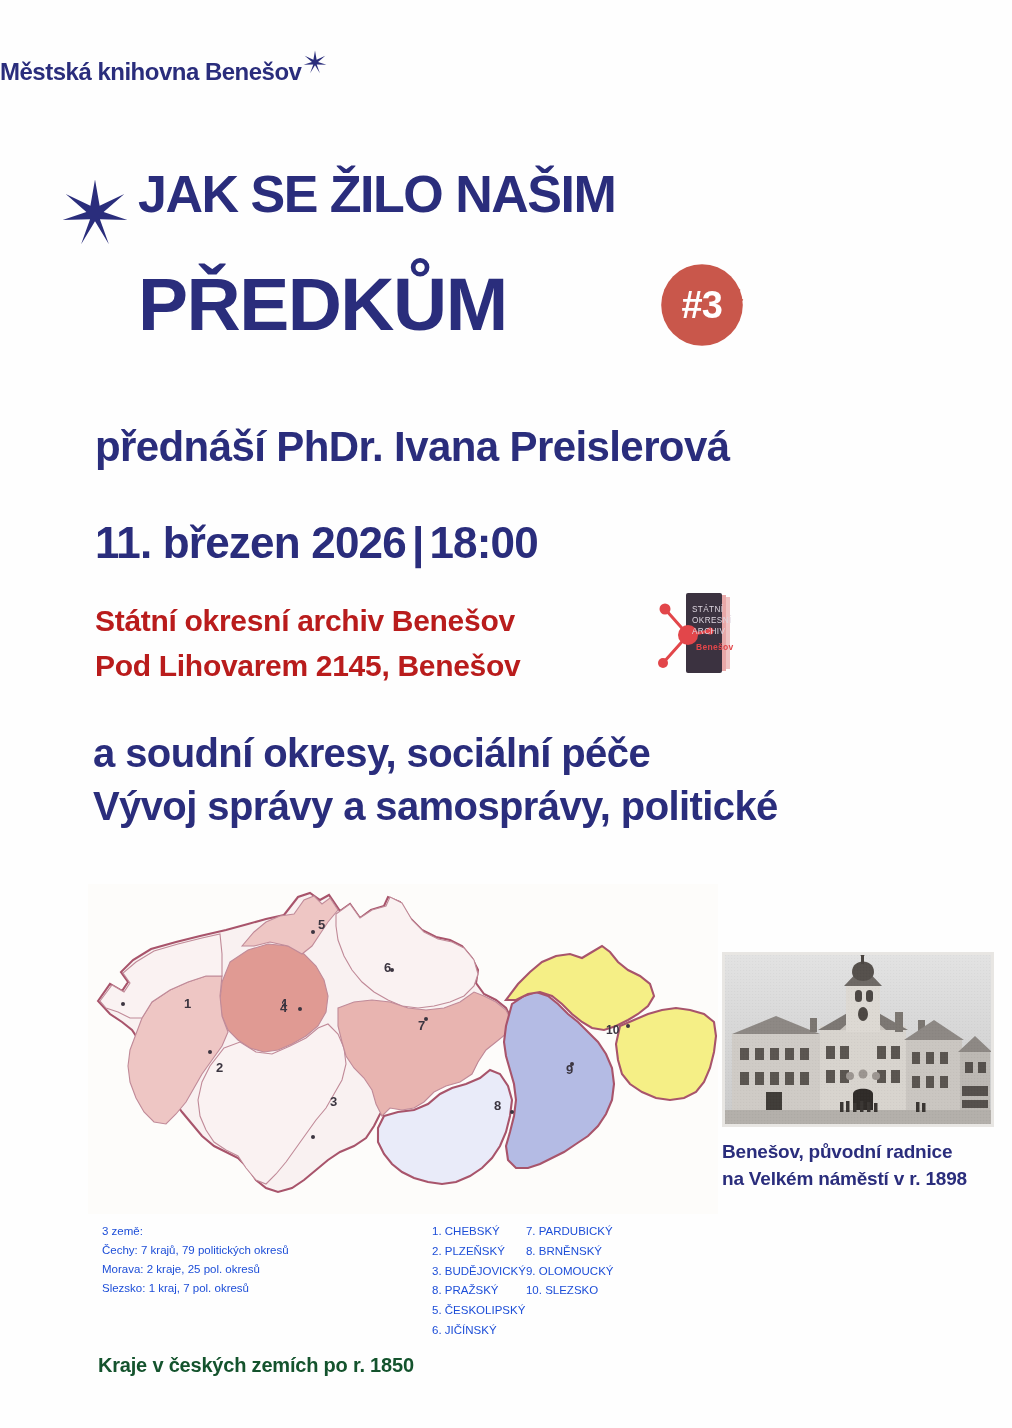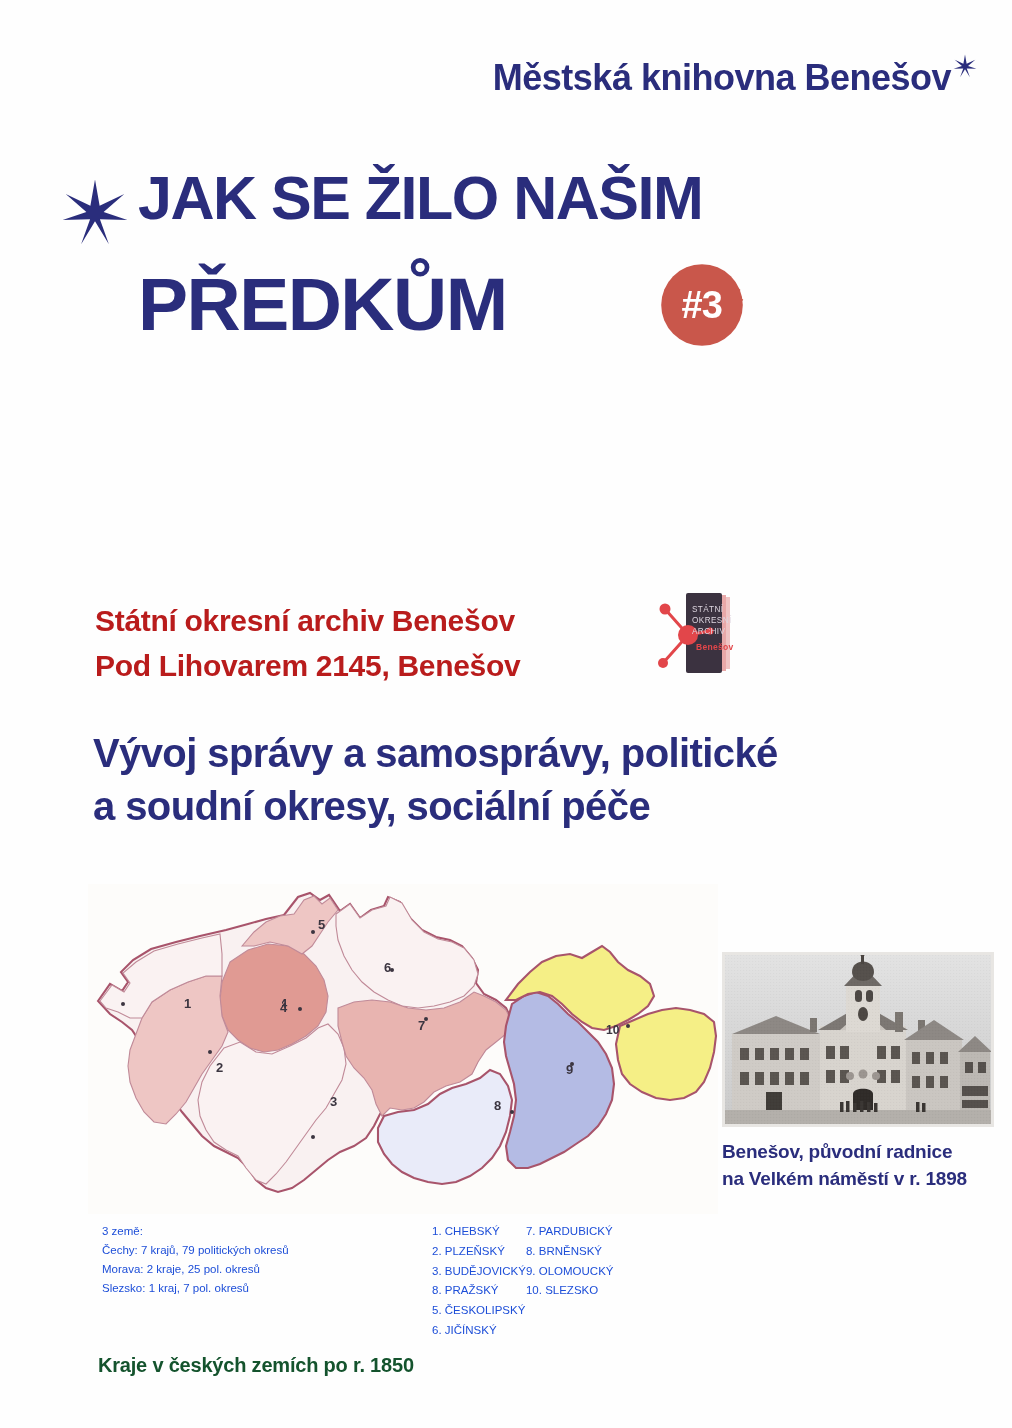--- a/index.html
+++ b/index.html
@@ -18,22 +18,22 @@
     background: #fefefe;
     overflow: hidden;
     color: #2a2d7c;
   }
 
   
   .org-line {
     position: absolute;
     left: 0; right: 34px;
     top: 60px;
-    text-align: right;
-    font-size: 36px;
+    text-align: left;
+    font-size: 24px;
     font-weight: 700;
     letter-spacing: -0.5px;
     line-height: 1;
     white-space: nowrap;
   }
   .org-line .org-text { vertical-align: baseline; }
   .star-sm {
     display: inline-block;
     width: 26px; height: 26px;
     vertical-align: top;
@@ -54,21 +54,21 @@
     align-items: flex-start;
     line-height: 0.92;
   }
   .star-lg {
     width: 74px; height: 74px;
     flex: 0 0 74px;
     margin-top: 8px;
     margin-right: 6px;
   }
   .title-main {
-    font-size: 61px;
+    font-size: 52px;
     font-weight: 700;
     letter-spacing: -1.5px;
     line-height: 0.95;
     color: #2a2d7c;
     white-space: nowrap;
   }
   .title-line2-wrap {
     display: flex;
     align-items: center;
     margin-left: 80px;
@@ -261,21 +261,25 @@
       <span class="badge">
         <svg viewBox="0 0 100 100">
           <path fill="#c9574b" d="M50 2 L55.5 6.2 L61.8 3.5 L65.7 9 L72.5 7.9 L74.6 14.4 L81.5 15.3 L81.4 22.2 L87.7 25 L85.2 31.4 L90.5 35.8 L86 41 L89.3 47.1 L83.2 50.3 L84.4 57.1 L77.7 58.7 L76.4 65.4 L69.6 65.1 L65.9 70.9 L59.7 68.7 L54.2 72.8 L49.4 68.1 L43.3 70.6 L39.9 64.7 L33.1 65.3 L31.6 58.6 L24.9 57.3 L25.8 50.5 L19.6 47.5 L22.7 41.4 L18 36.4 L23.1 31.9 L20.4 25.6 L26.6 22.6 L26.3 15.7 L33.2 14.6 L35.1 8.1 L41.9 9 L45.7 3.4 L50 2 Z" transform="translate(0,12) scale(1,0.92)"></path>
           <circle cx="50" cy="50" r="40" fill="#c9574b"></circle>
         </svg>
         <span class="badge-label">#3</span>
       </span>
     </div>
   </div>
 
-
+  <div class="speaker">přednáší PhDr. Ivana Preislerová</div>
+
+  <div class="datetime">
+    <span>11. březen  2026</span><span class="sep">|</span><span>18:00</span>
+  </div>
 
   <div class="venue">
     <div>Státní okresní archiv Benešov</div>
     <div>Pod Lihovarem 2145, Benešov</div>
   </div>
 
   <div class="archive-logo">
     <svg viewBox="0 0 92 92">
 
       <rect x="78" y="9" width="4" height="72" fill="#f0c4c4"></rect>
@@ -295,22 +299,22 @@
       <circle cx="62" cy="43" r="3.5" fill="#e2464a"></circle>
 
       <text x="44" y="24" font-family="Liberation Sans, sans-serif" font-size="8.2" fill="#ded6e0" letter-spacing="0.4">STÁTNÍ</text>
       <text x="44" y="35" font-family="Liberation Sans, sans-serif" font-size="8.2" fill="#ded6e0" letter-spacing="0.4">OKRESNÍ</text>
       <text x="44" y="46" font-family="Liberation Sans, sans-serif" font-size="8.2" fill="#ded6e0" letter-spacing="0.4">ARCHIV</text>
       <text x="48" y="62" font-family="Liberation Sans, sans-serif" font-size="8.5" font-weight="bold" fill="#e2464a" letter-spacing="0.3">Benešov</text>
     </svg>
   </div>
 
   <div class="topic">
+    <div>a soudní okresy, sociální péče</div>
     <div>Vývoj správy a samosprávy, politické</div>
-    <div>a soudní okresy, sociální péče</div>
   </div>
 
   <div class="map-figure">
     <div class="map-img">
       <svg viewBox="0 0 630 330">
         <g stroke="#c08a98" stroke-width="0.9" fill="none">
 
           <path fill="#f9f1f1" stroke="#a8546b" stroke-width="2.1" d="M10,117 L22,100 L34,107 L40,98 L33,88 L45,76 L63,65 L88,58 L112,52 L138,46 L160,40 L178,35 L196,31 L210,13 L222,9 L232,16 L241,11 L252,27 L262,20 L272,34 L283,26 L296,22 L300,13 L312,18 L322,34 L334,46 L348,53 L362,56 L374,62 L384,74 L390,86 L388,99 L396,110 L408,116 L418,124 L424,136 L418,148 L408,156 L398,164 L390,176 L384,188 L372,196 L358,200 L346,206 L336,216 L326,222 L312,224 L300,222 L292,230 L286,242 L278,254 L266,262 L252,268 L240,276 L228,286 L216,296 L204,304 L190,308 L178,304 L168,296 L160,284 L150,274 L138,268 L126,262 L114,252 L104,240 L94,228 L84,214 L76,200 L68,186 L60,172 L52,158 L44,146 L34,138 L22,130 L10,117 Z"></path>
 
           <path fill="#e09a93" stroke="#c08a98" stroke-width="1.1" d="M142,78 L160,66 L180,60 L200,62 L216,70 L228,82 L236,96 L240,112 L238,128 L230,142 L218,152 L204,160 L190,166 L176,168 L162,164 L150,156 L140,146 L134,132 L132,116 L134,98 L142,78 Z"></path>

